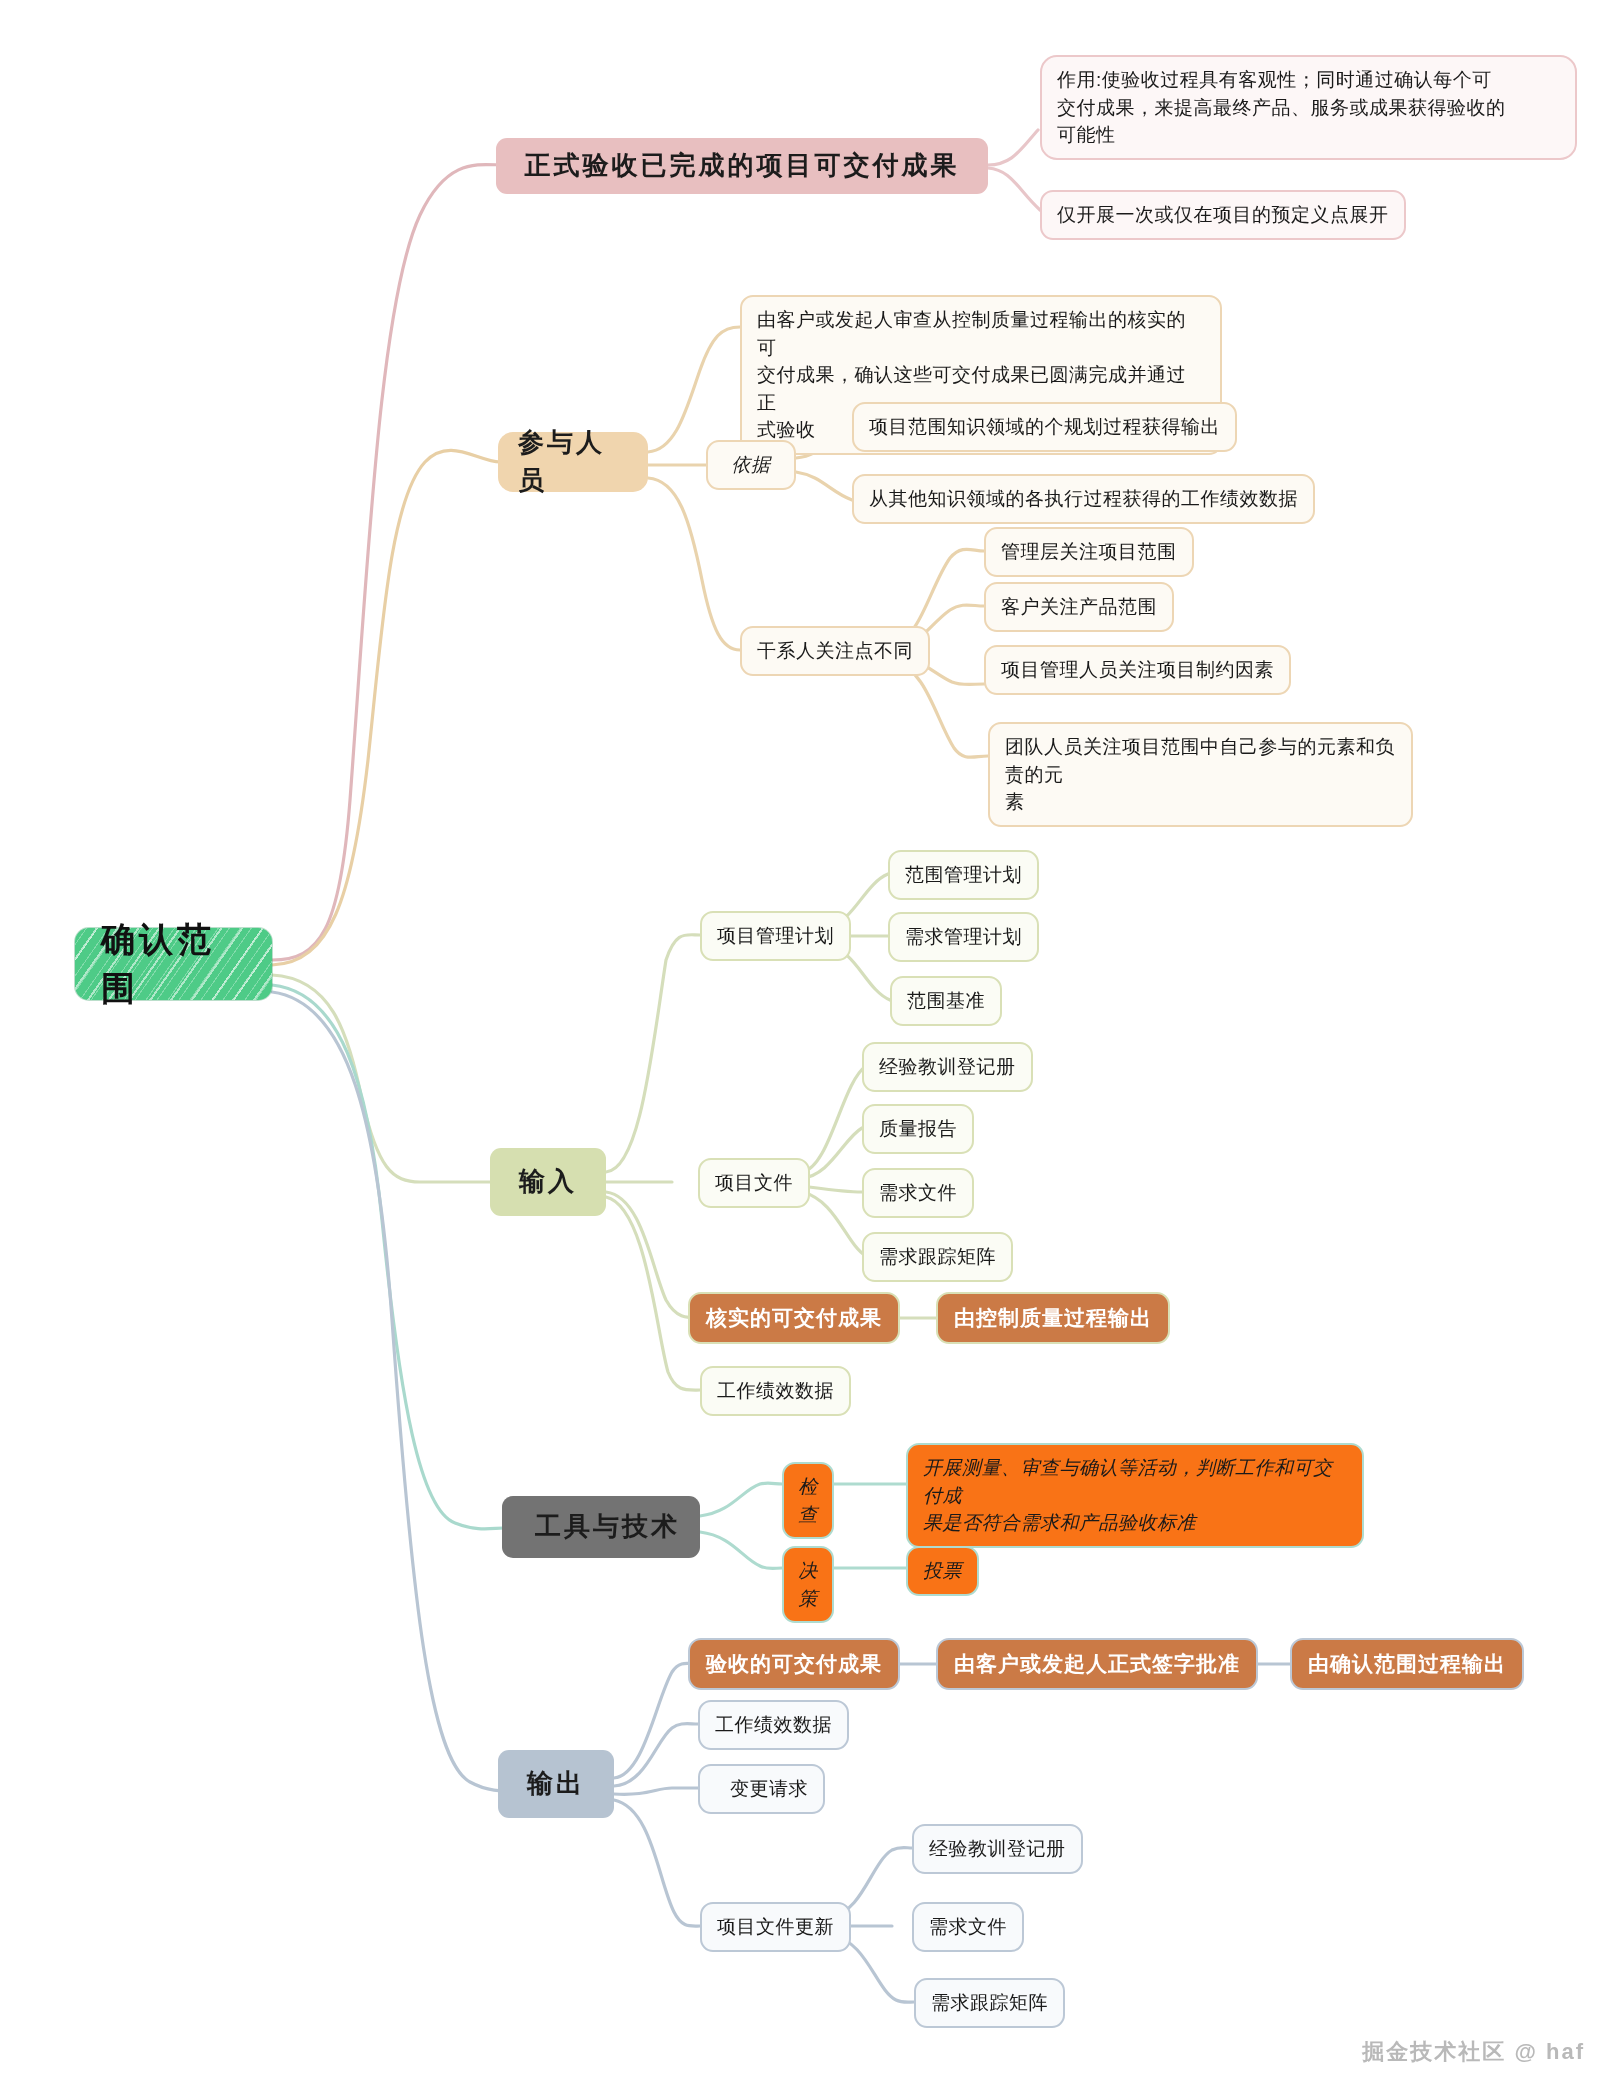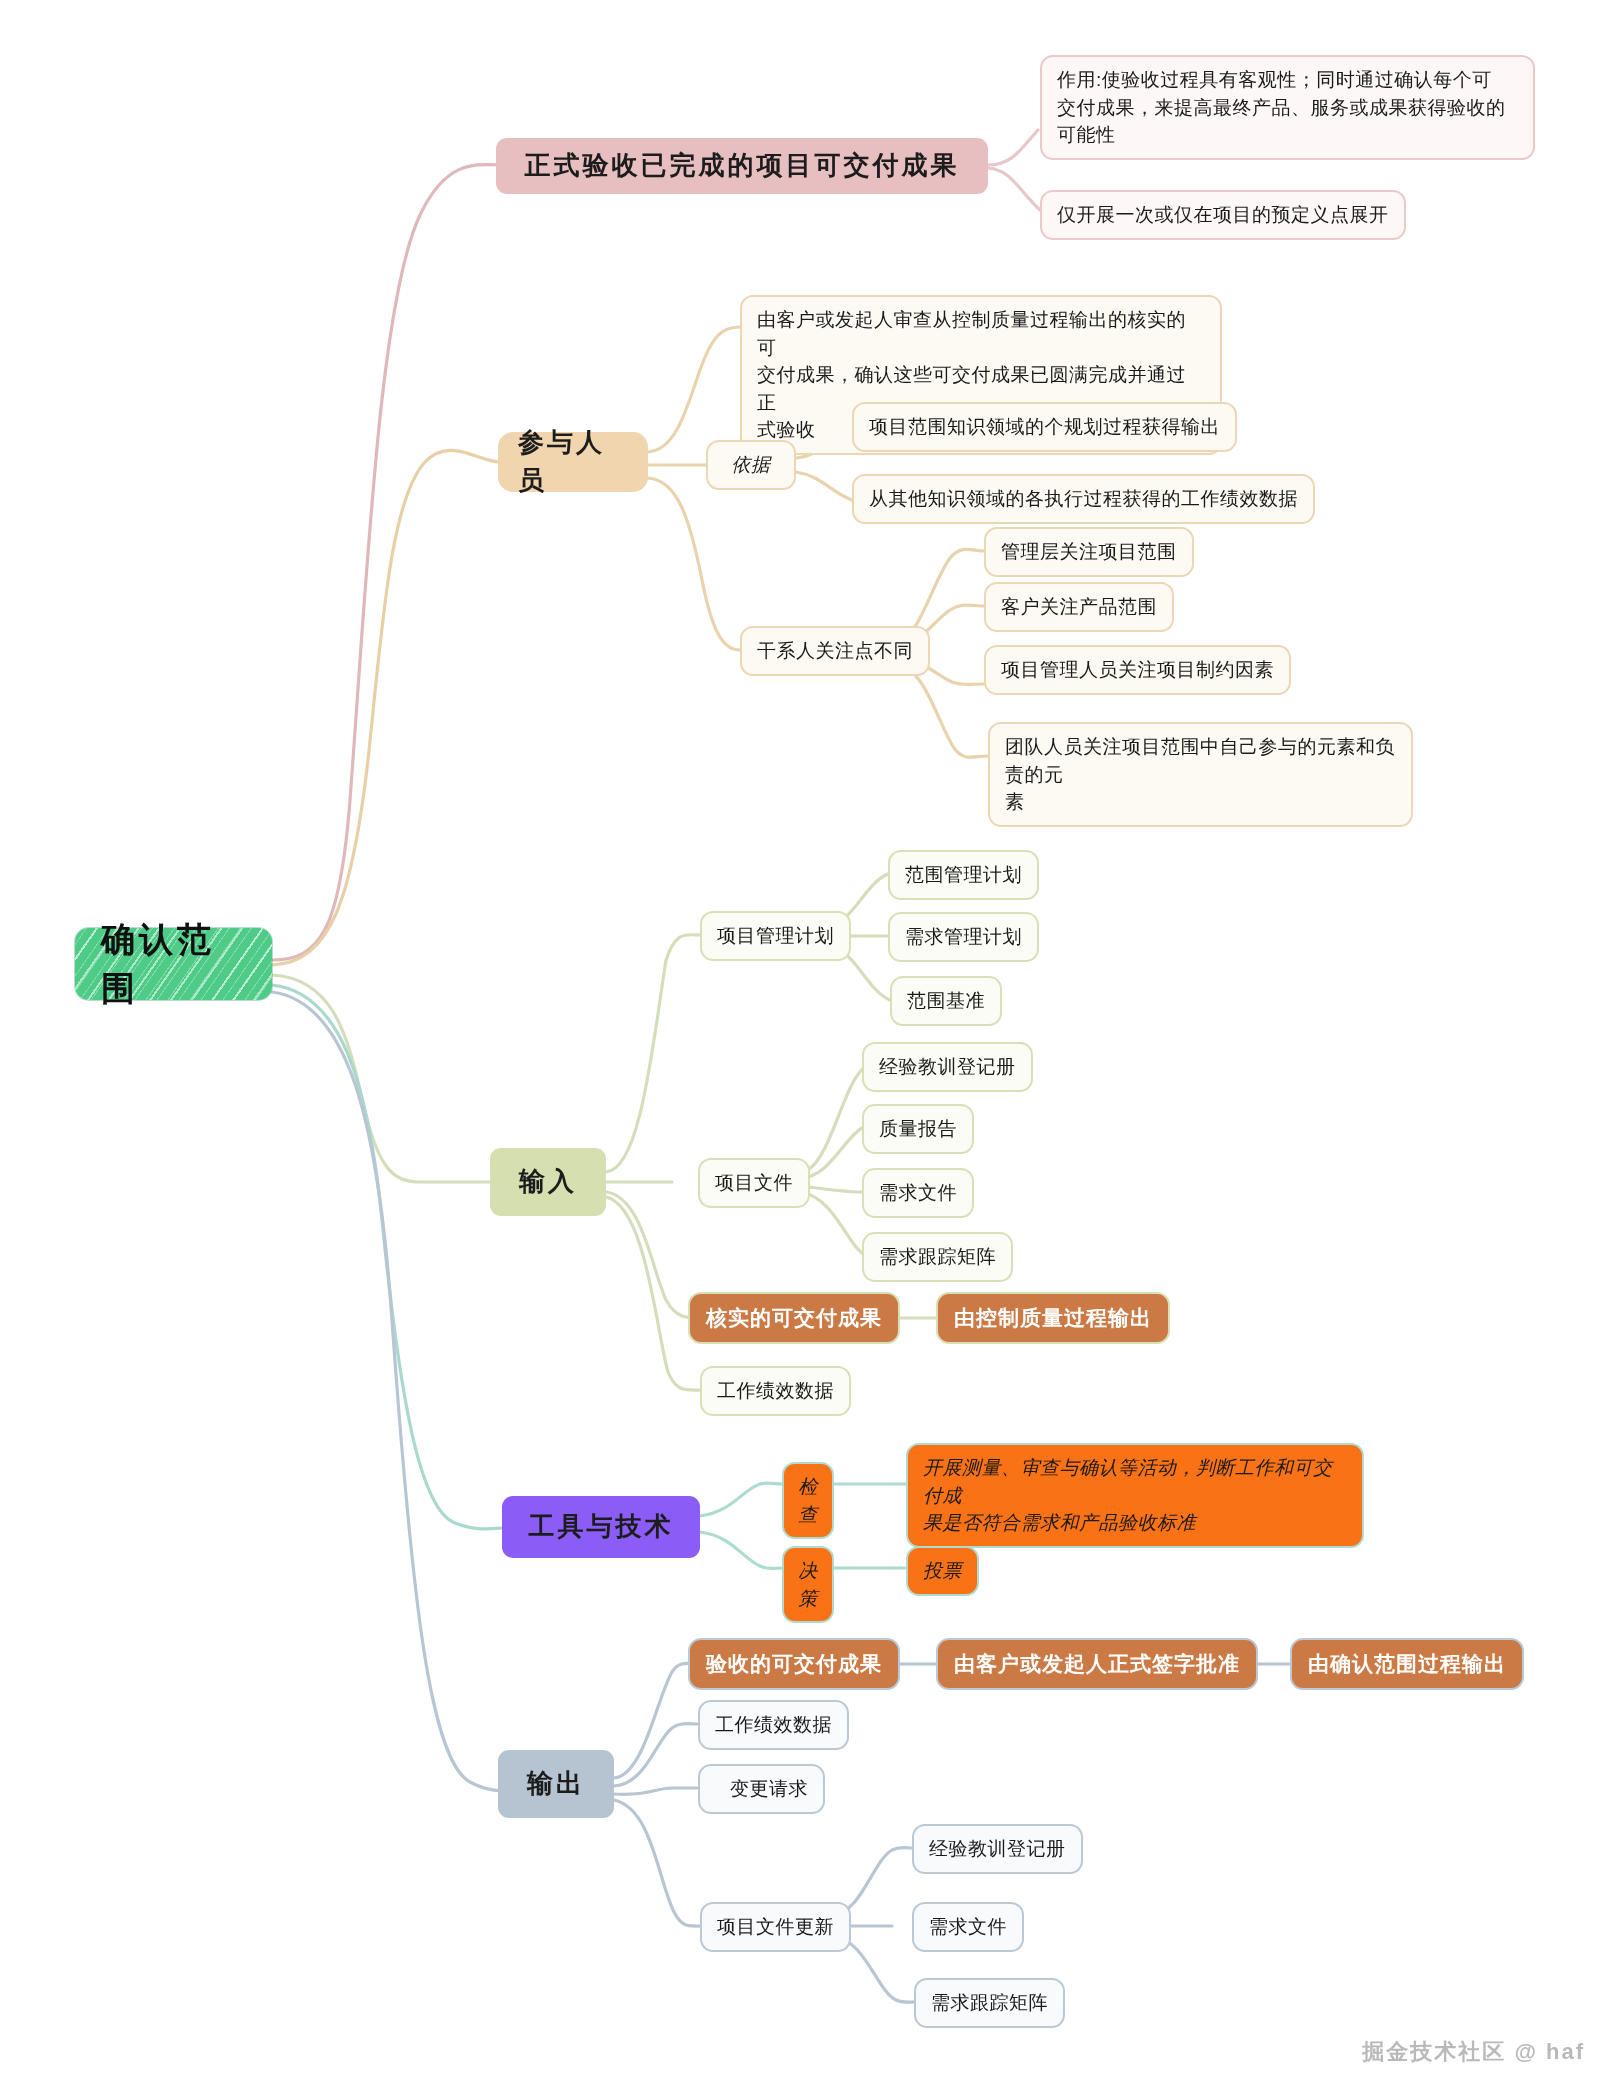--- a/index.html
+++ b/index.html
@@ -59,21 +59,21 @@
     letter-spacing: 3px;
     padding: 0 20px;
     justify-content: center;
     background-image:
       repeating-linear-gradient(125deg, rgba(255,255,255,.6) 0 2px, rgba(255,255,255,0) 2px 16px),
       repeating-linear-gradient(125deg, rgba(255,255,255,.3) 0 1px, rgba(255,255,255,0) 1px 8px);
   }
   .n-l1.pink   { background:#e8bfc0; }
   .n-l1.orange { background:#f0d5ae; }
   .n-l1.green  { background:#d6dfb0; }
-  .n-l1.teal   { background:#8b5cf6; }
+  .n-l1.teal   { background:#737373;justify-content:flex-end; }
   .n-l1.blue   { background:#b6c3d1; }
 
   
   .n-box {
     border-radius: 13px;
     border: 2.5px solid #ccc;
     background: #fff;
     font-size: 19px;
     padding: 9px 15px;
     color: #1a1a1a;
@@ -183,21 +183,21 @@
   </svg>
 
   <div class="node n-root" style="left:75px; top:928px; width:197px; height:72px;">
     <span>确认范围</span>
   </div>
 
   <div class="node n-l1 pink" style="left:496px; top:138px; width:492px; height:56px;">
     <span>正式验收已完成的项目可交付成果</span>
   </div>
 
-  <div class="node n-box pink" style="left:1040px; top:55px; width:495px; height:auto;">
+  <div class="node n-box pink" style="left:1040px; top:55px; width:537px; height:auto;border-radius:17px;">
     <span class="wrap">作用:使验收过程具有客观性；同时通过确认每个可
 交付成果，来提高最终产品、服务或成果获得验收的
 可能性</span>
   </div>
 
   <div class="node n-box pink" style="left:1040px; top:190px; width:auto; height:auto;">
     <span class="wrap">仅开展一次或仅在项目的预定义点展开</span>
   </div>
 
   <div class="node n-l1 orange" style="left:498px; top:432px; width:150px; height:60px;border-radius:15px;">

